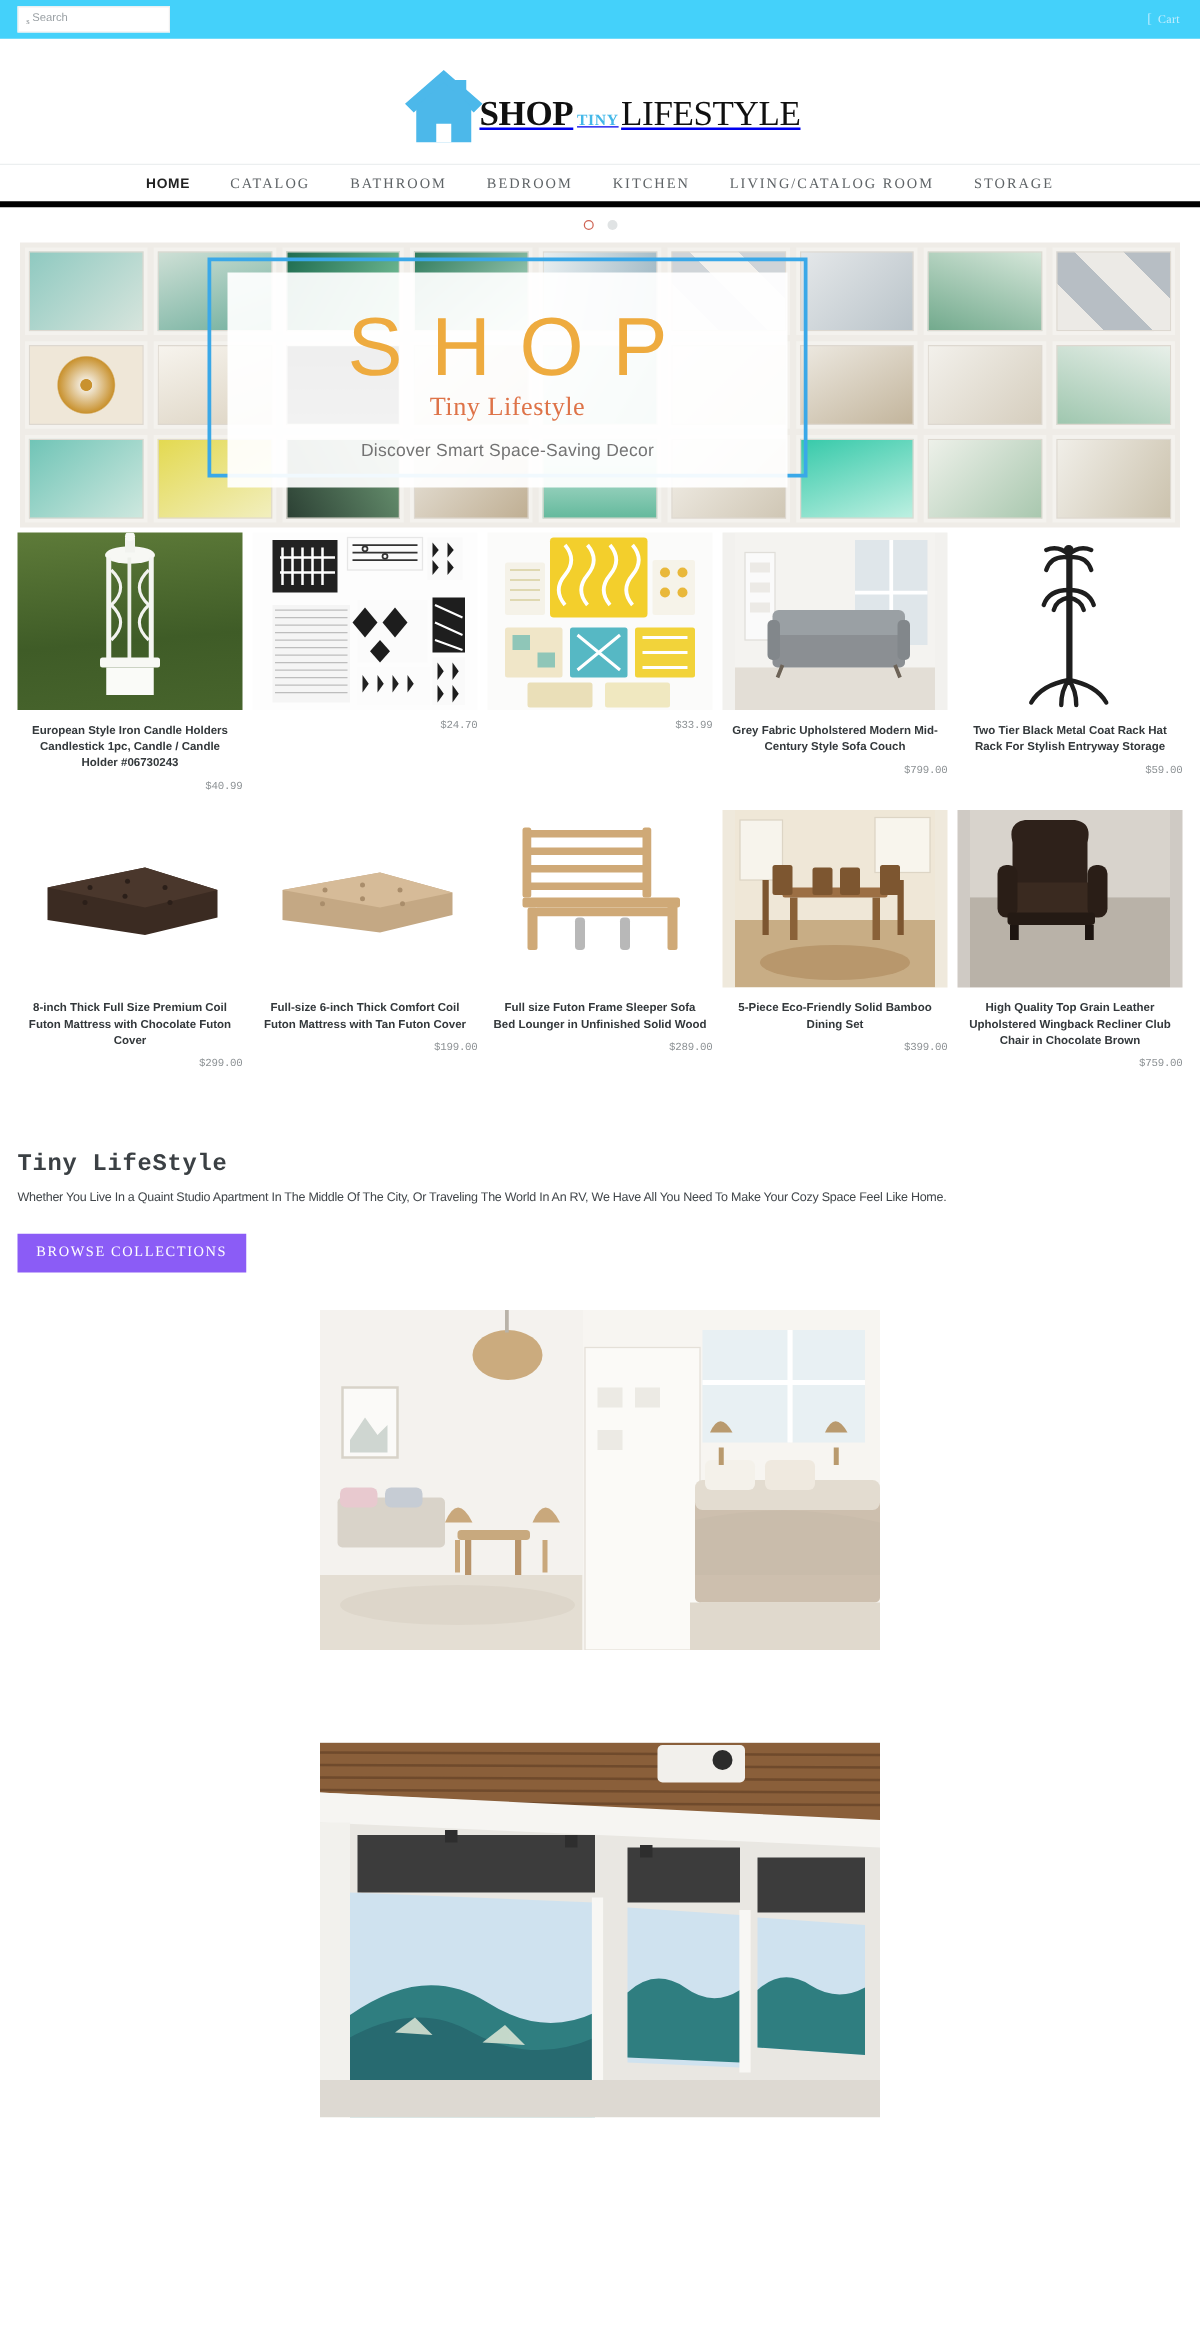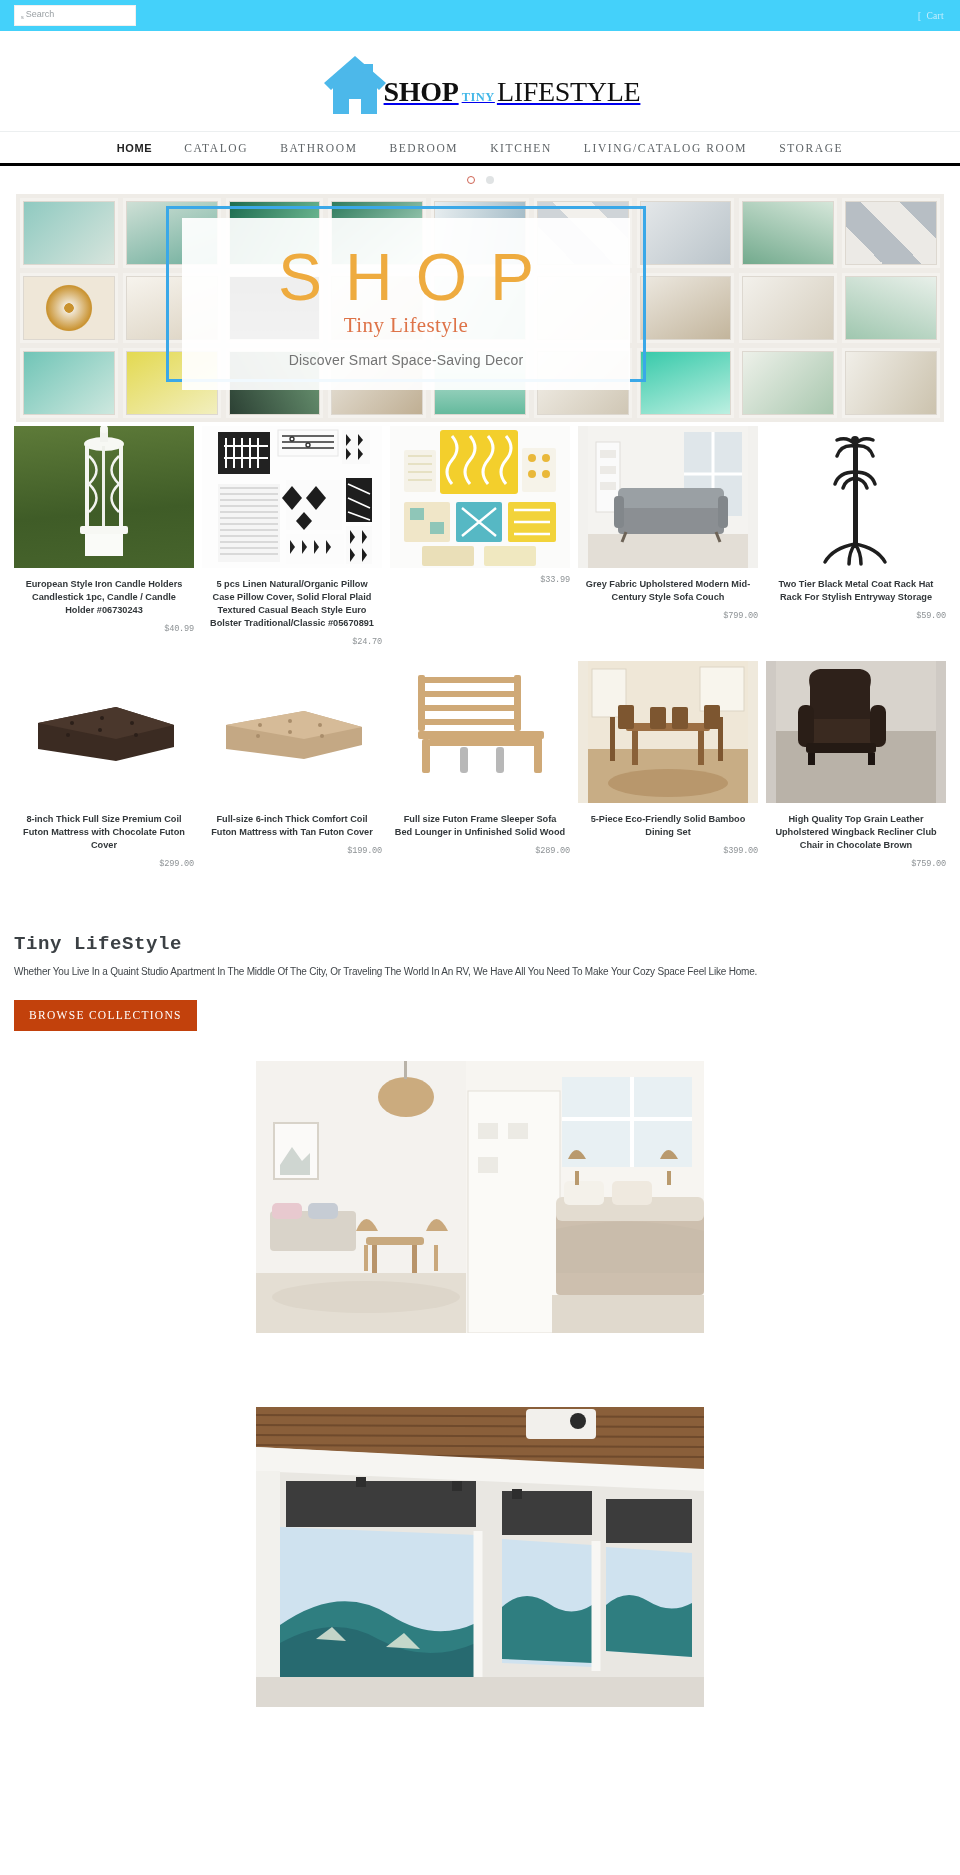--- a/index.html
+++ b/index.html
@@ -103,21 +103,21 @@
     font-family: "Liberation Serif", serif;
     font-weight: normal;
     font-size: 28px;
     color: #101010;
     letter-spacing: -0.3px;
   }
 
   
   .nav {
     border-top: 1px solid #eceff0;
-    border-bottom: 3px solid #000000;
+    border-bottom: 5px solid #000000;
     height: 35px;
     display: flex;
     align-items: center;
     justify-content: center;
     gap: 0;
   }
   .nav a {
     font-family: "Liberation Serif", serif;
     font-size: 11.5px;
     color: #5e6366;
@@ -257,21 +257,21 @@
     font-family: Liberation Sans, sans-serif;
     font-size: 10px;
     line-height: 2.0;
     color: #41464a;
     margin-top: 7px;
     letter-spacing: -.2px;
   }
   .browse-btn {
     display: inline-block;
     margin-top: 18px;
-    background: #c2410c;
+    background: #8b5cf6;
     color: #fff;
     border: 0;
     padding: 9px 15px 10px;
     font-family: "Liberation Serif", serif;
     font-size: 11.5px;
     letter-spacing: 1.3px;
     cursor: pointer;
     text-align: right;
   }
 
@@ -437,21 +437,20 @@
           </g>
         <rect x="134" y="100" width="26" height="38" fill="#fafafa"></rect>
         <g fill="#1d1d1d">
             <path d="M138 104 l5 7 -5 7z"></path>
             <path d="M150 104 l5 7 -5 7z"></path>
             <path d="M138 122 l5 7 -5 7z"></path>
             <path d="M150 122 l5 7 -5 7z"></path>
           </g>
       </svg>
     </div>
-    <div class="ptitle">5 pcs Linen Natural/Organic Pillow Case Pillow Cover, Solid Floral Plaid Textured Casual Beach Style Euro Bolster Traditional/Classic #05670891</div>
     <div class="pprice">$24.70</div>
   </div>
 
   <div class="pcard">
     <div class="pimg" style="background:#fbfbfa">
       <svg viewBox="0 0 160 142" width="100%" height="100%" style="position:absolute;inset:0">
         <rect x="40" y="4" width="78" height="64" rx="3" fill="#f3cf2c"></rect>
         <g stroke="#fff" stroke-width="3" fill="none">
           <path d="M52 10 q10 12 0 24 q-10 12 0 24"></path>
           <path d="M70 10 q10 12 0 24 q-10 12 0 24"></path>

